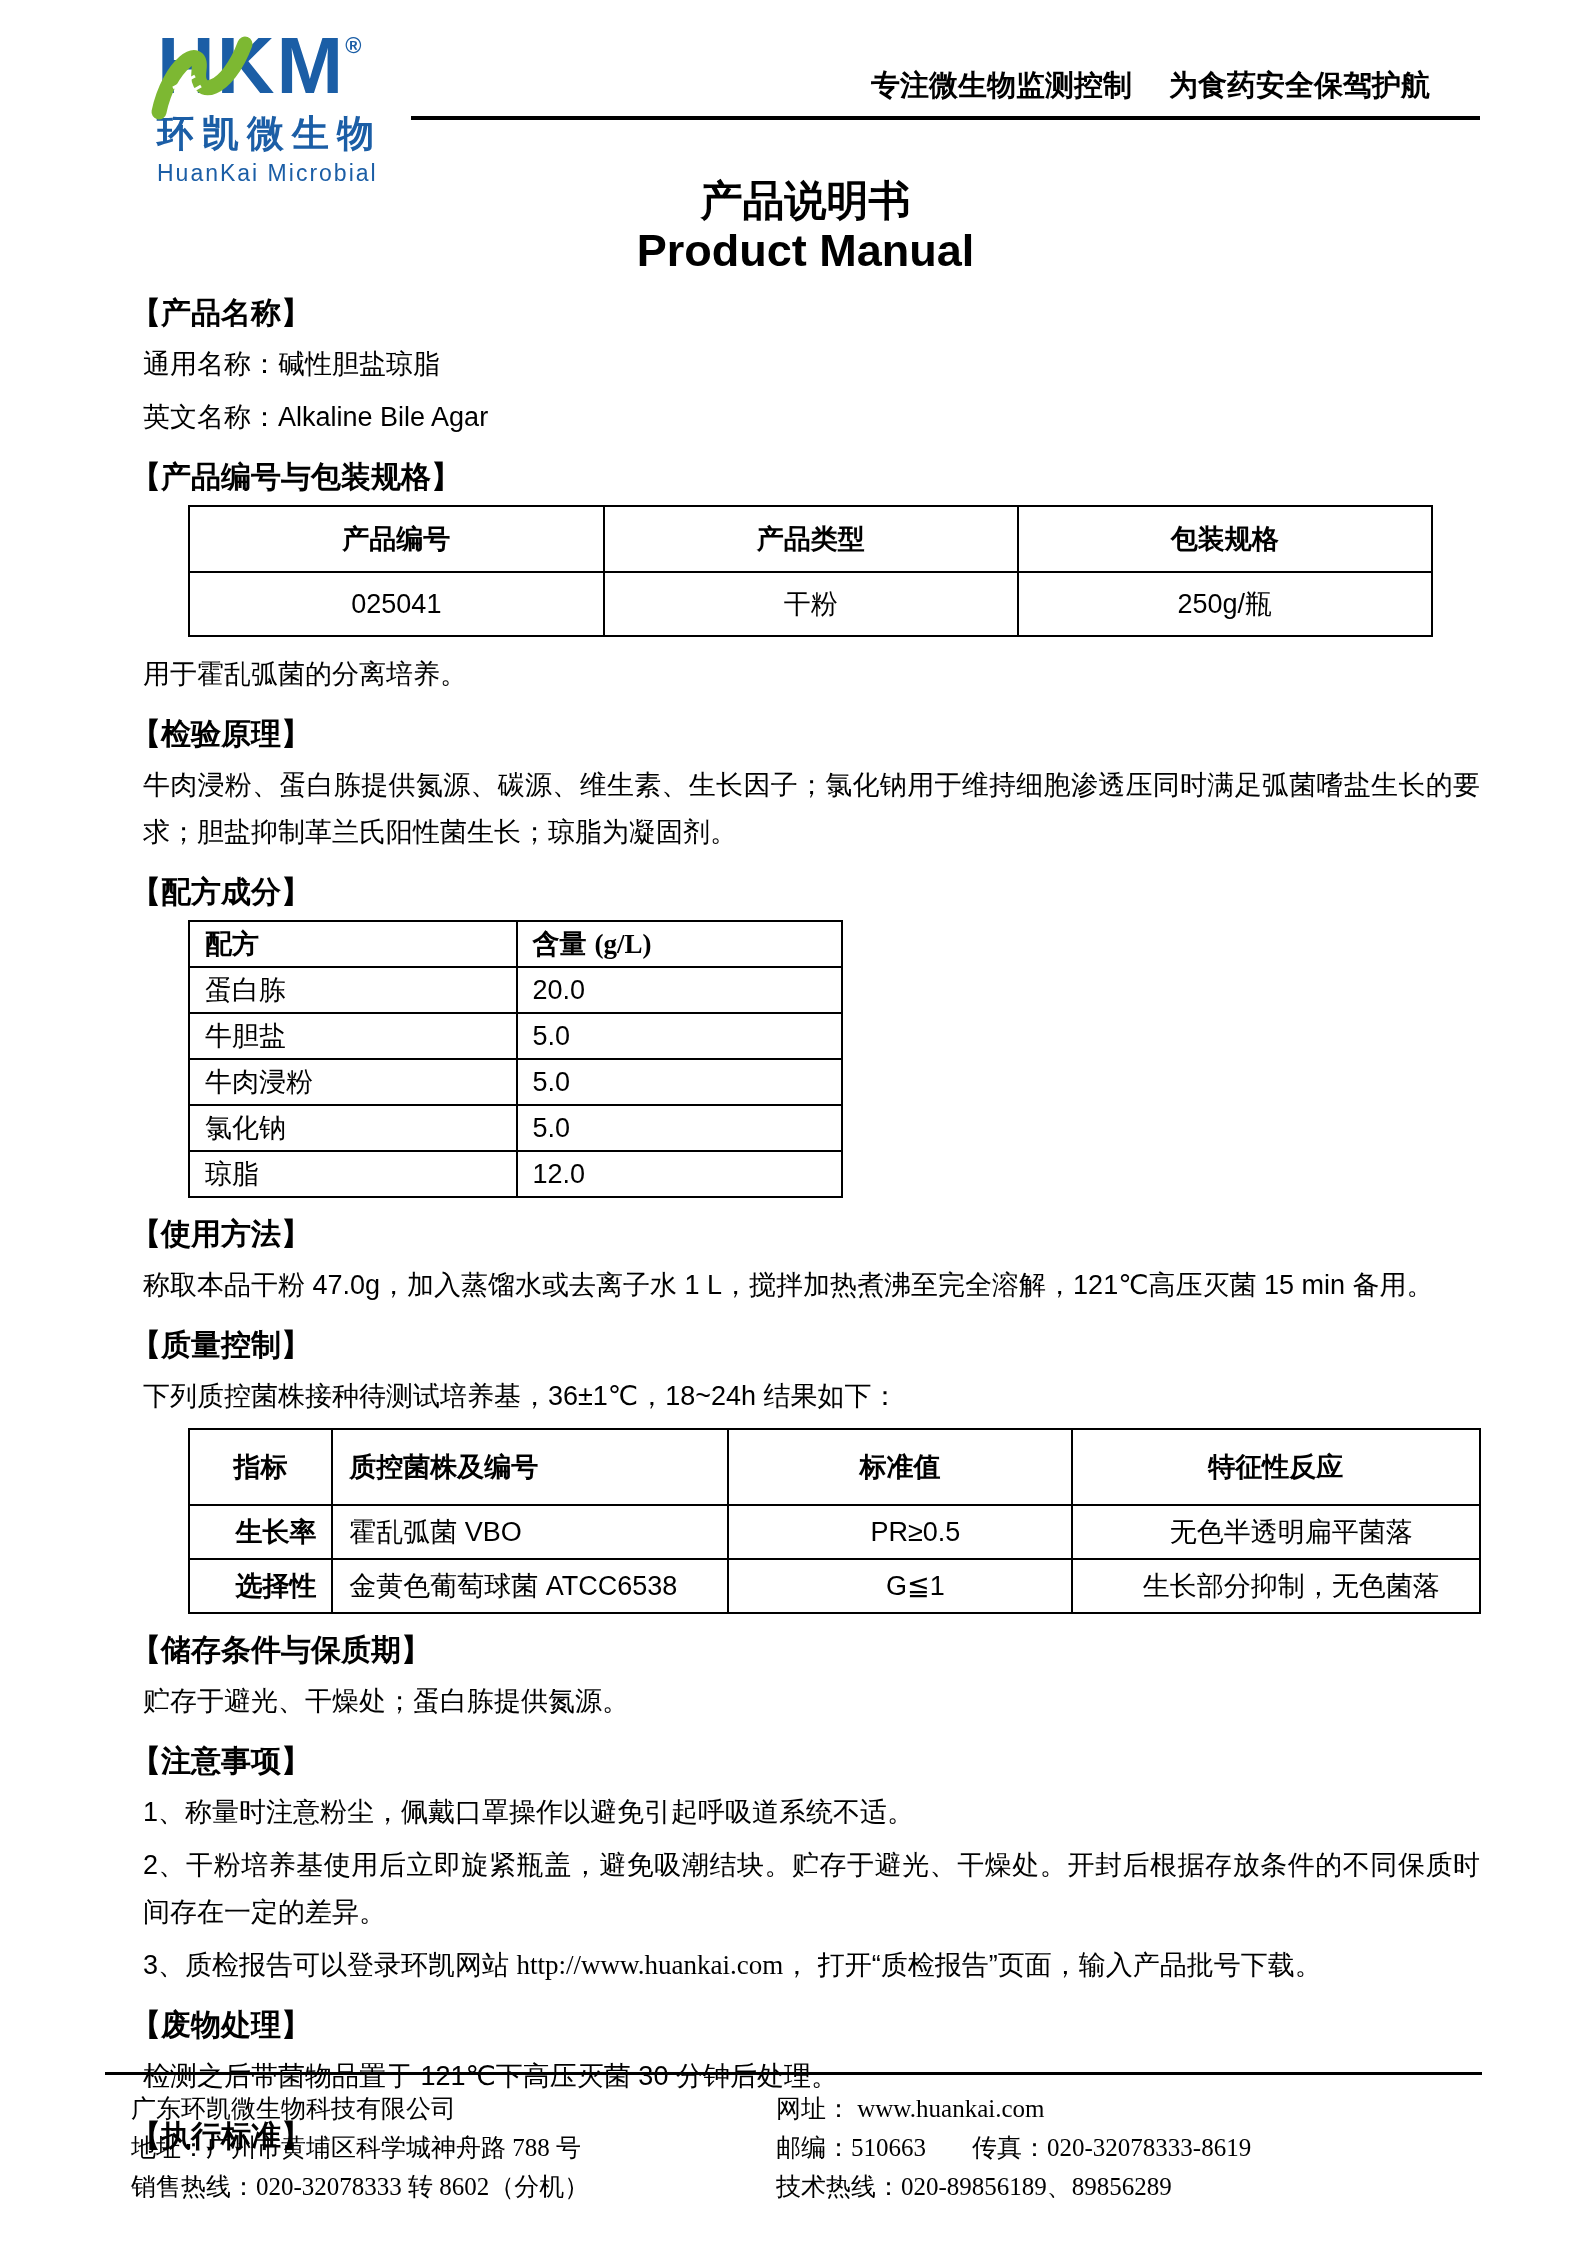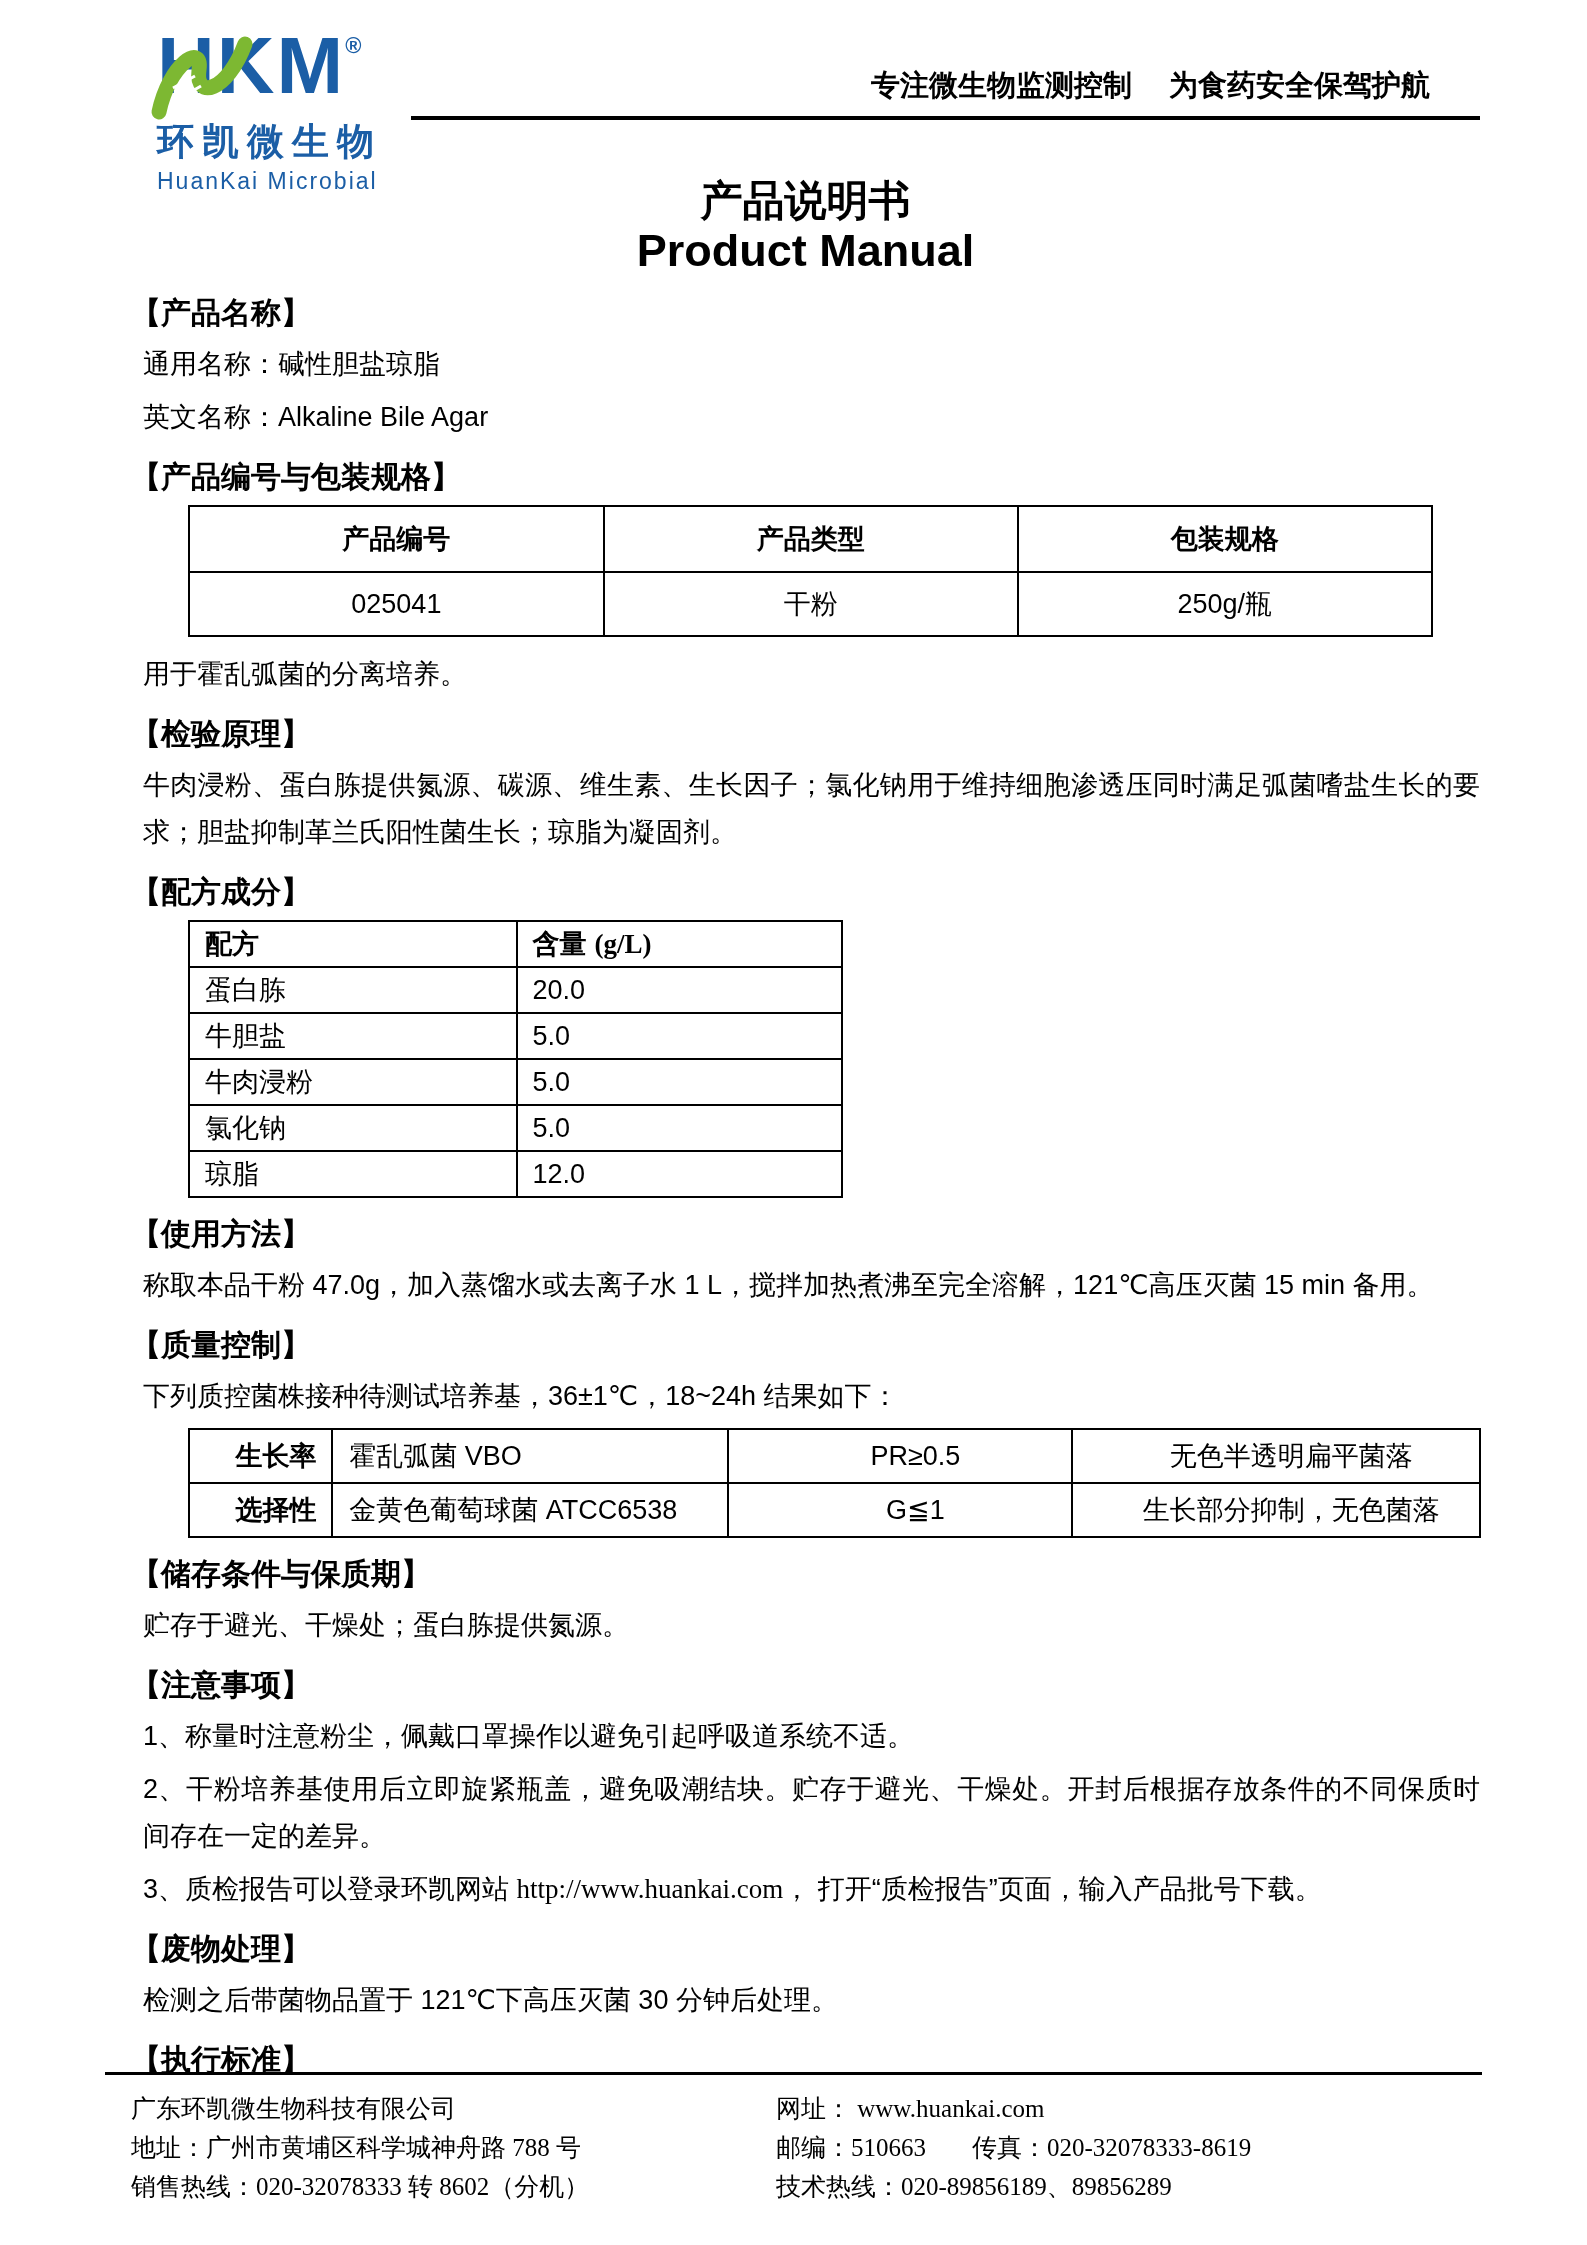--- a/index.html
+++ b/index.html
@@ -11,21 +11,21 @@
   }
   .content { padding:0 107px 0 131px; }
 
   
   .header { position:relative; height:175px; }
   .logo { position:absolute; left:26px; top:26px; width:320px; }
   .logo-row { position:relative; line-height:1; white-space:nowrap; }
   .logo-hkm { font-size:80px; font-weight:800; color:#1b5ea6; letter-spacing:2px; }
   .logo-reg { font-size:22px; font-weight:bold; color:#1b5ea6; vertical-align:40px; }
   .logo-swoosh { position:absolute; left:-14px; top:0; pointer-events:none; }
-  .logo-cn { font-size:37px; font-weight:600; color:#1b5ea6; letter-spacing:8px; margin-top:11px; white-space:nowrap; }
+  .logo-cn { font-size:37px; font-weight:600; color:#1b5ea6; letter-spacing:8px; margin-top:3px; white-space:nowrap; }
   .logo-en { font-size:23px; color:#1b5ea6; letter-spacing:2px; margin-top:1px; white-space:nowrap; }
   .header-right {
     position:absolute; left:280px; right:0; top:66px;
     border-bottom:4px solid #000; padding-bottom:10px;
     text-align:right; padding-right:50px;
   }
   .tagline { font-size:29px; font-weight:bold; white-space:nowrap; }
 
   
   .title-block { text-align:center; margin-top:2px; }
@@ -171,20 +171,26 @@
   <div>
     <div class="sec-h">【使用方法】</div>
     <div class="para">称取本品干粉 47.0g，加入蒸馏水或去离子水 1 L，搅拌加热煮沸至完全溶解，121℃高压灭菌 15 min 备用。</div>
   </div>
 
   <div>
     <div class="sec-h">【质量控制】</div>
     <div class="para tight">下列质控菌株接种待测试培养基，36±1℃，18~24h 结果如下：</div>
     <table class="t-qc">
       <tbody>
+          <tr>
+        <th class="q1">指标</th>
+        <th class="q2">质控菌株及编号</th>
+        <th class="q3">标准值</th>
+        <th class="q4">特征性反应</th>
+      </tr>
       <tr>
         <td class="q1">生长率</td>
         <td class="q2">霍乱弧菌 VBO</td>
         <td class="q3">PR≥0.5</td>
         <td class="q4">无色半透明扁平菌落</td>
       </tr>
       <tr>
         <td class="q1">选择性</td>
         <td class="q2">金黄色葡萄球菌 ATCC6538</td>
         <td class="q3">G≦1</td>

